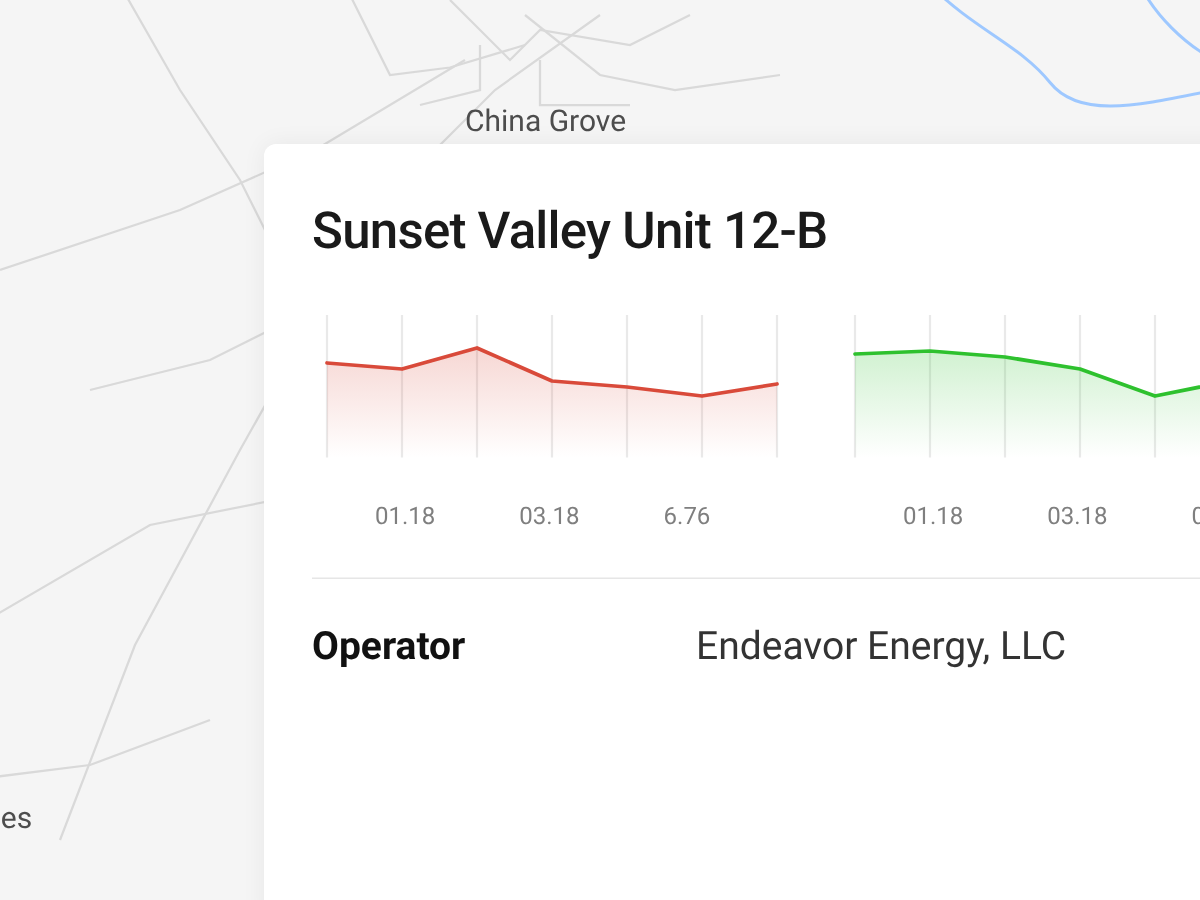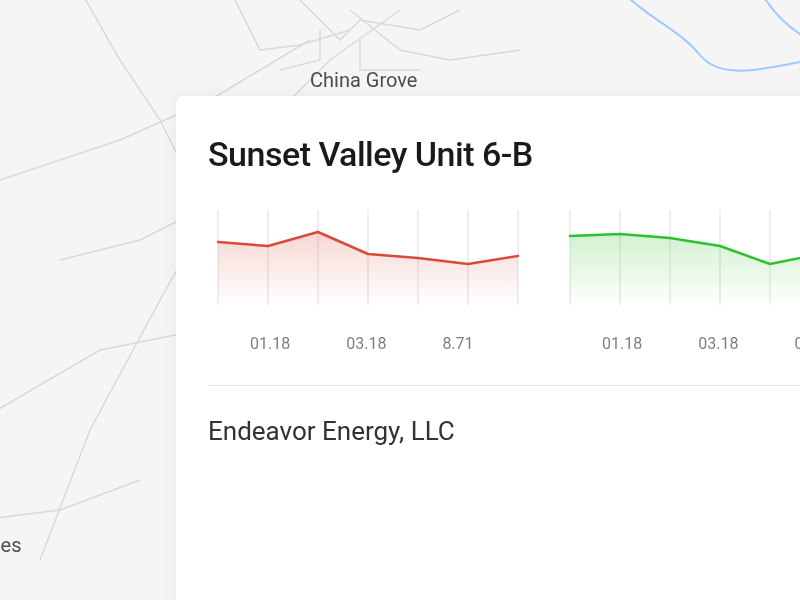--- a/index.html
+++ b/index.html
@@ -117,21 +117,21 @@
       <path d="M 620 -10 C 650 20 680 30 700 55 C 720 80 760 70 810 60"></path>
       <path d="M 760 -10 C 770 10 790 30 810 40"></path>
     </g>
   </svg>
   <div class="map-label label-china-grove">China Grove</div>
   <div class="map-label label-tes">tes</div>
 </div>
 
 <div class="card">
   <div class="card-header">
-    <div class="card-title">Sunset Valley Unit 6-B</div>
+    <div class="card-title">Sunset Valley Unit 12-B</div>
 
   </div>
 
   <div class="charts-row">
 
     <div class="chart">
       <svg viewBox="0 0 320 118">
         <defs>
           <linearGradient id="gradRed" x1="0" y1="0" x2="0" y2="1">
             <stop offset="0%" stop-color="#d94a3a" stop-opacity="0.22"></stop>
@@ -146,21 +146,21 @@
           <line x1="210" y1="0" x2="210" y2="95"></line>
           <line x1="260" y1="0" x2="260" y2="95"></line>
           <line x1="310" y1="0" x2="310" y2="95"></line>
         </g>
         <path d="M 10 32 L 60 36 L 110 22 L 160 44 L 210 48 L 260 54 L 310 46 L 310 95 L 10 95 Z" fill="url(#gradRed)"></path>
         <path d="M 10 32 L 60 36 L 110 22 L 160 44 L 210 48 L 260 54 L 310 46" fill="none" stroke="#d94a3a" stroke-width="2.5" stroke-linejoin="round" stroke-linecap="round"></path>
       </svg>
       <div class="chart-axis">
         <span style="margin-left:42px">01.18</span>
         <span style="margin-left:56px">03.18</span>
-        <span style="margin-left:56px">8.71</span>
+        <span style="margin-left:56px">6.76</span>
       </div>
     </div>
 
     <div class="chart">
       <svg viewBox="0 0 320 118">
         <defs>
           <linearGradient id="gradGreen" x1="0" y1="0" x2="0" y2="1">
             <stop offset="0%" stop-color="#2ec12e" stop-opacity="0.22"></stop>
             <stop offset="100%" stop-color="#2ec12e" stop-opacity="0"></stop>
           </linearGradient>
@@ -182,16 +182,17 @@
         <span style="margin-left:56px">03.18</span>
         <span style="margin-left:56px">05.</span>
       </div>
     </div>
 
   </div>
 
   <div class="divider"></div>
 
   <div class="operator-row">
+    <div class="operator-label">Operator</div>
     <div class="operator-value">Endeavor Energy, LLC</div>
 
   </div>
 </div>
 
 </body></html>

